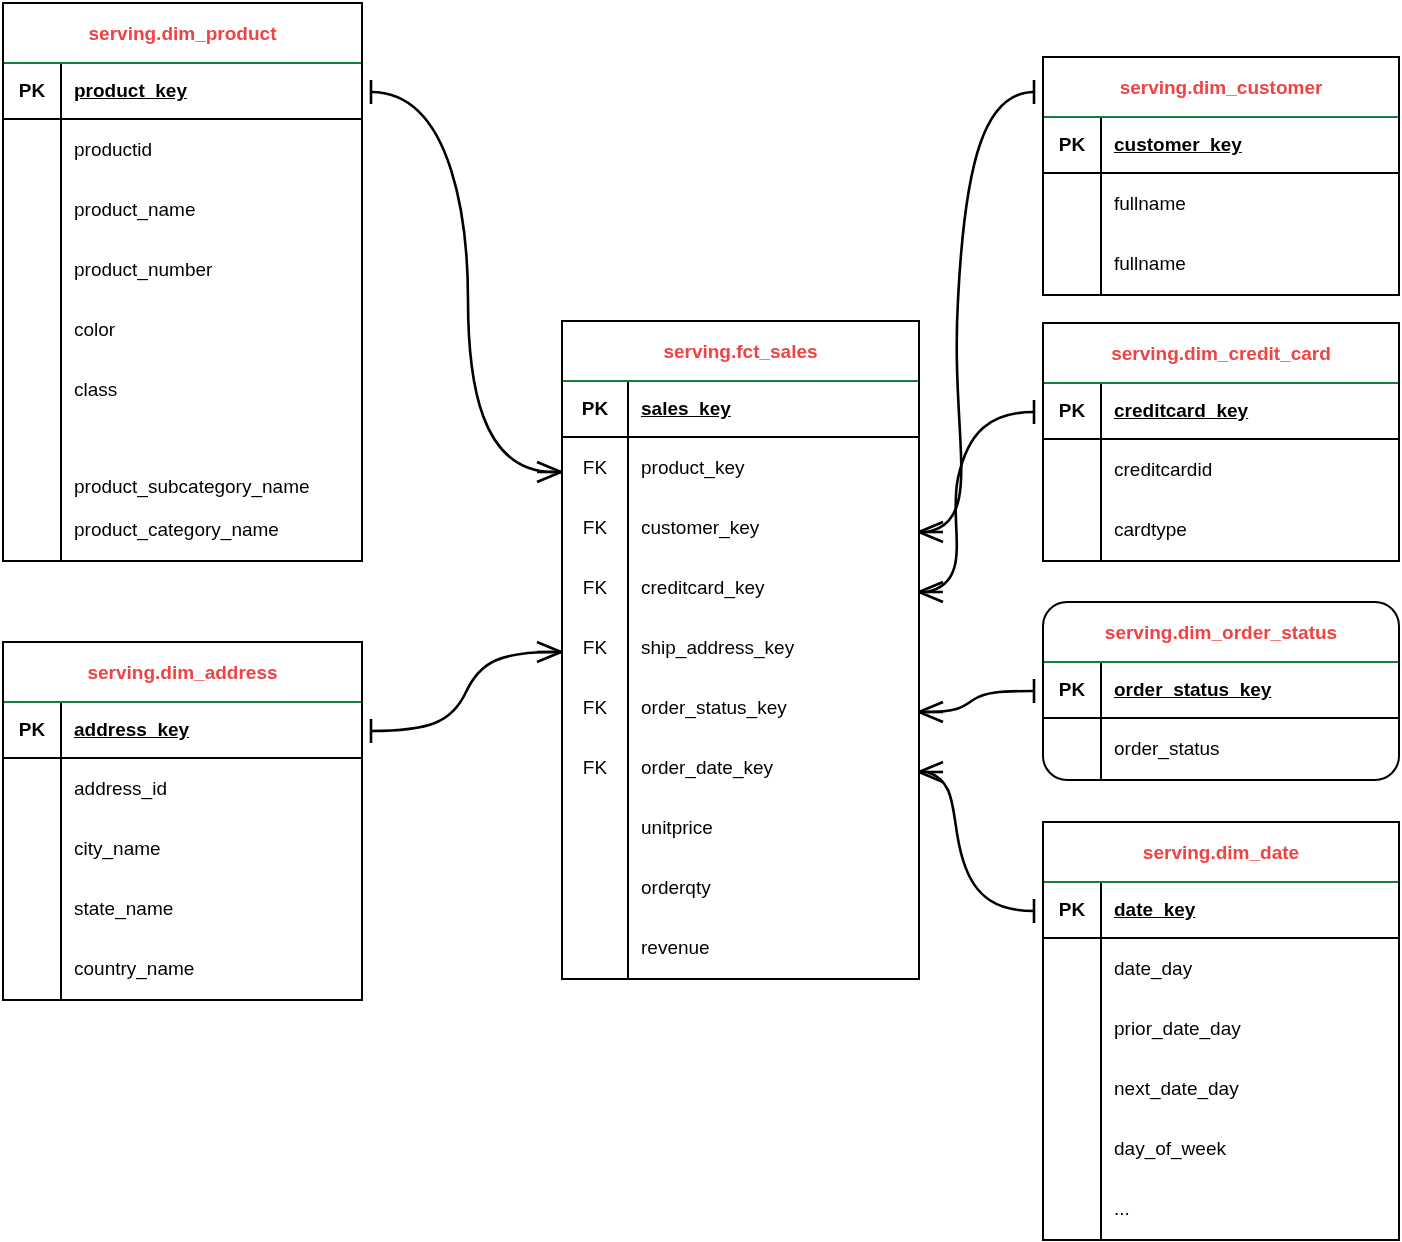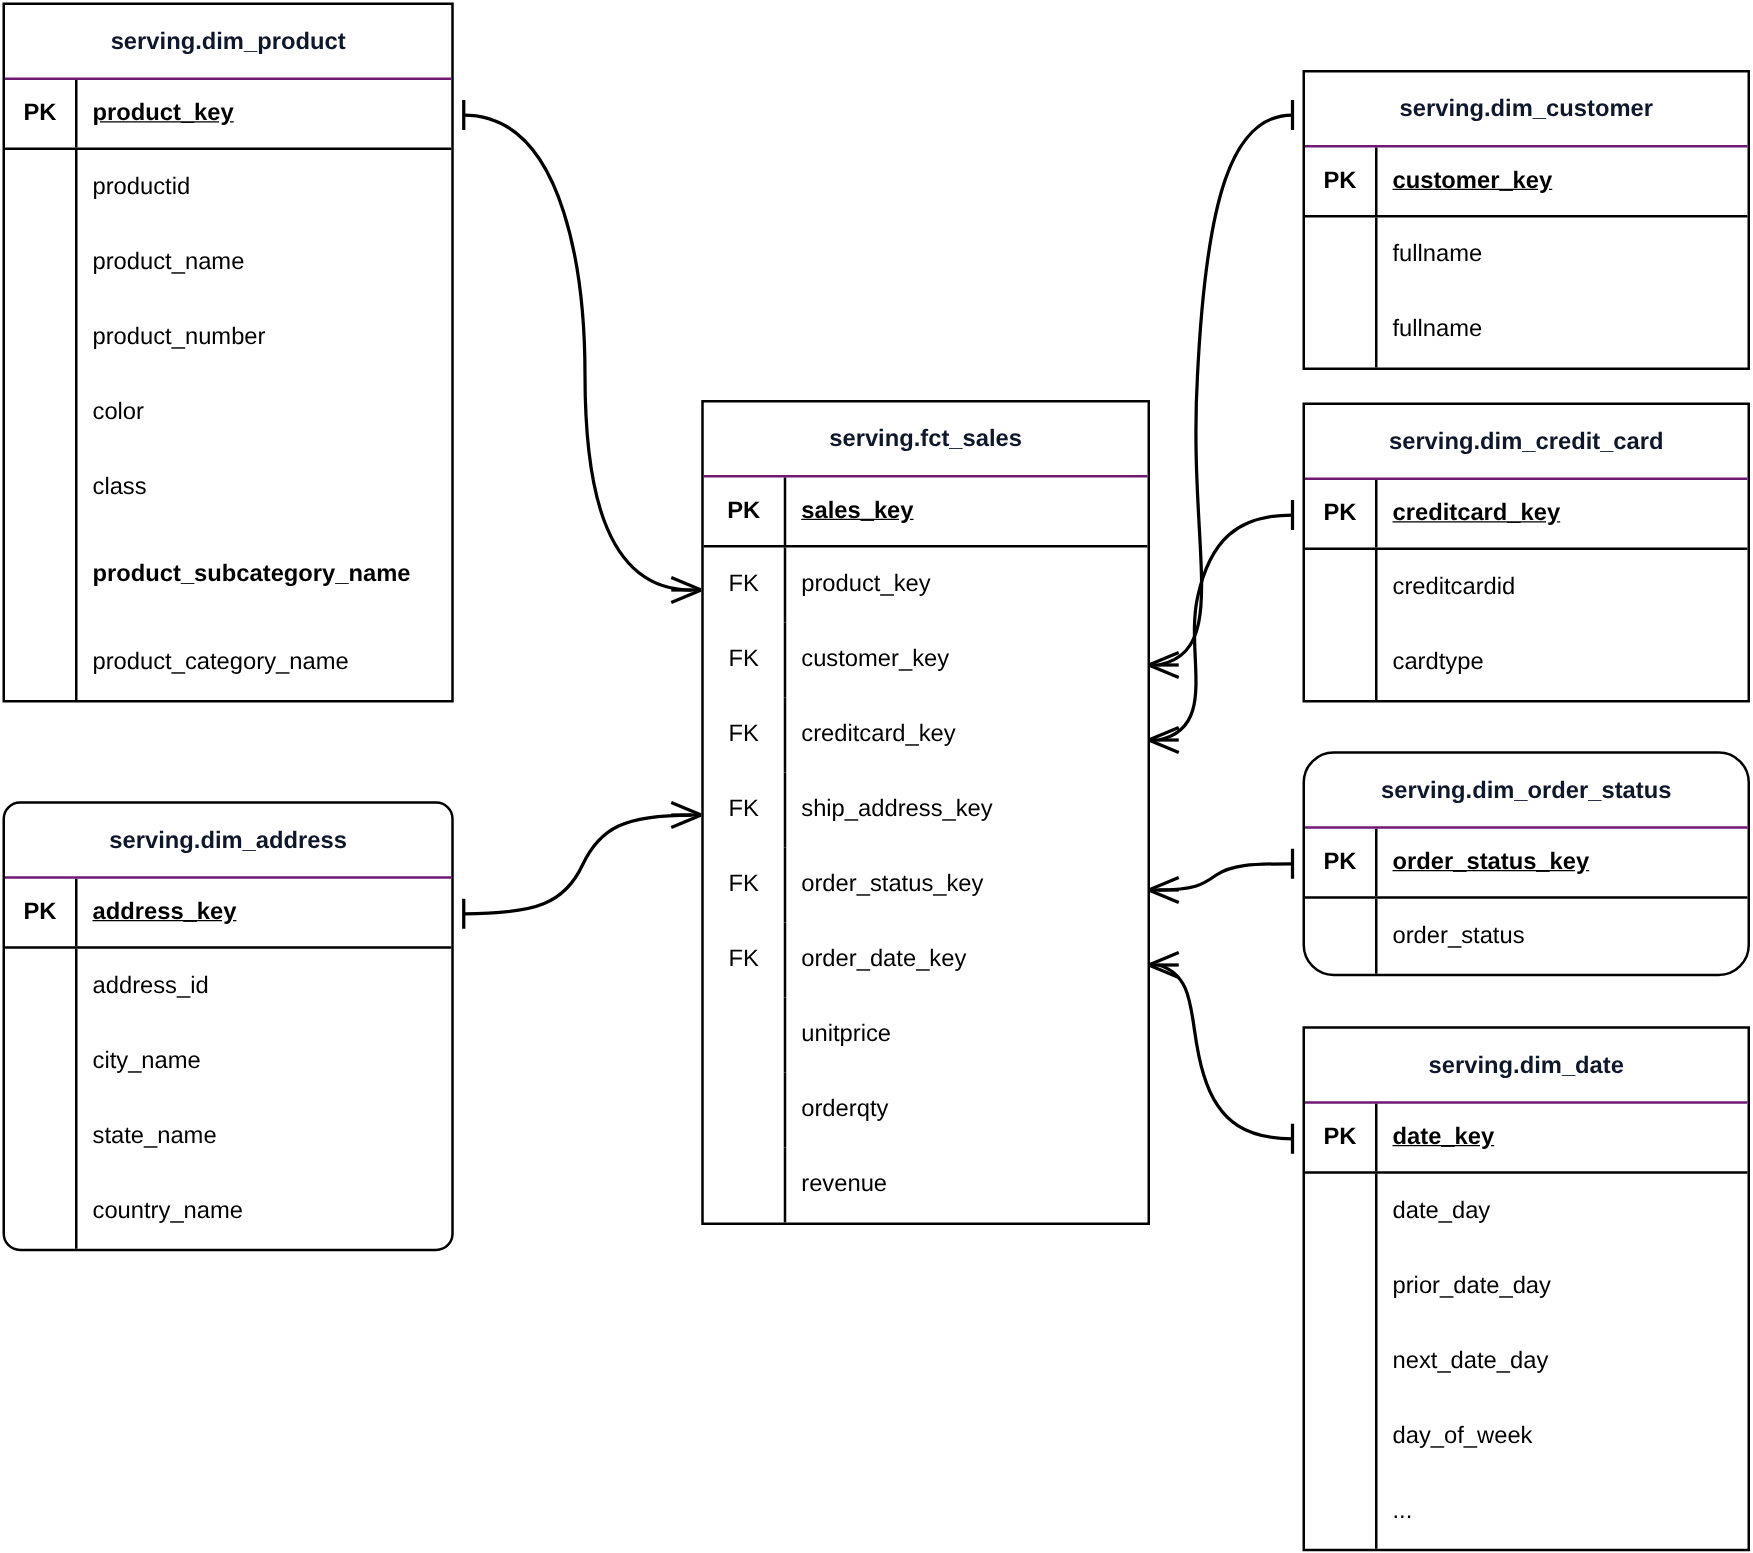--- a/index.html
+++ b/index.html
@@ -30,22 +30,22 @@
     background: #ffffff;
     z-index: 2;
   }
   .ent-title {
     box-sizing: border-box;
     height: 60px;
     line-height: 60px;
     text-align: center;
     font-weight: bold;
     font-size: 19px;
-    color: #0f172a;
-    border-bottom: 2px solid #701a75;
+    color: #ef4444;
+    border-bottom: 2px solid #15803d;
     white-space: nowrap;
   }
   .ent-pk-row {
     box-sizing: border-box;
     display: flex;
     height: 56px;
     border-bottom: 2px solid #000000;
   }
   .key-col {
     box-sizing: border-box;
@@ -90,22 +90,21 @@
     box-sizing: border-box;
     display: flex;
     align-items: center;
     height: 60px;
     padding-left: 12px;
     font-size: 19px;
     color: #000000;
   }
   .fieldrow.tall {
     height: 80px;
-    align-items: center;
-    font-weight: bold;
+    align-items: flex-end;
   }
   .fieldrow .wrapname {
     line-height: 26px;
   }
   
   .fkbody-row {
     display: flex;
     height: 60px;
   }
   .fkbody-row .fk-cell {
@@ -202,21 +201,21 @@
         <div class="fieldrow">color</div>
         <div class="fieldrow">class</div>
         <div class="fieldrow tall">
           <span class="wrapname">product_subcategory_name</span>
         </div>
         <div class="fieldrow">product_category_name</div>
       </div>
     </div>
   </div>
 
-  <div class="entity" style="left:2px; top:641px; width:361px;border-radius:14px;">
+  <div class="entity" style="left:2px; top:641px; width:361px;">
     <div class="ent-title">serving.dim_address</div>
     <div class="ent-pk-row">
       <div class="key-col">PK</div>
       <div class="pk-name">address_key</div>
     </div>
     <div class="ent-body">
       <div class="body-gutter"></div>
       <div class="body-fields">
         <div class="fieldrow">address_id</div>
         <div class="fieldrow">city_name</div>

